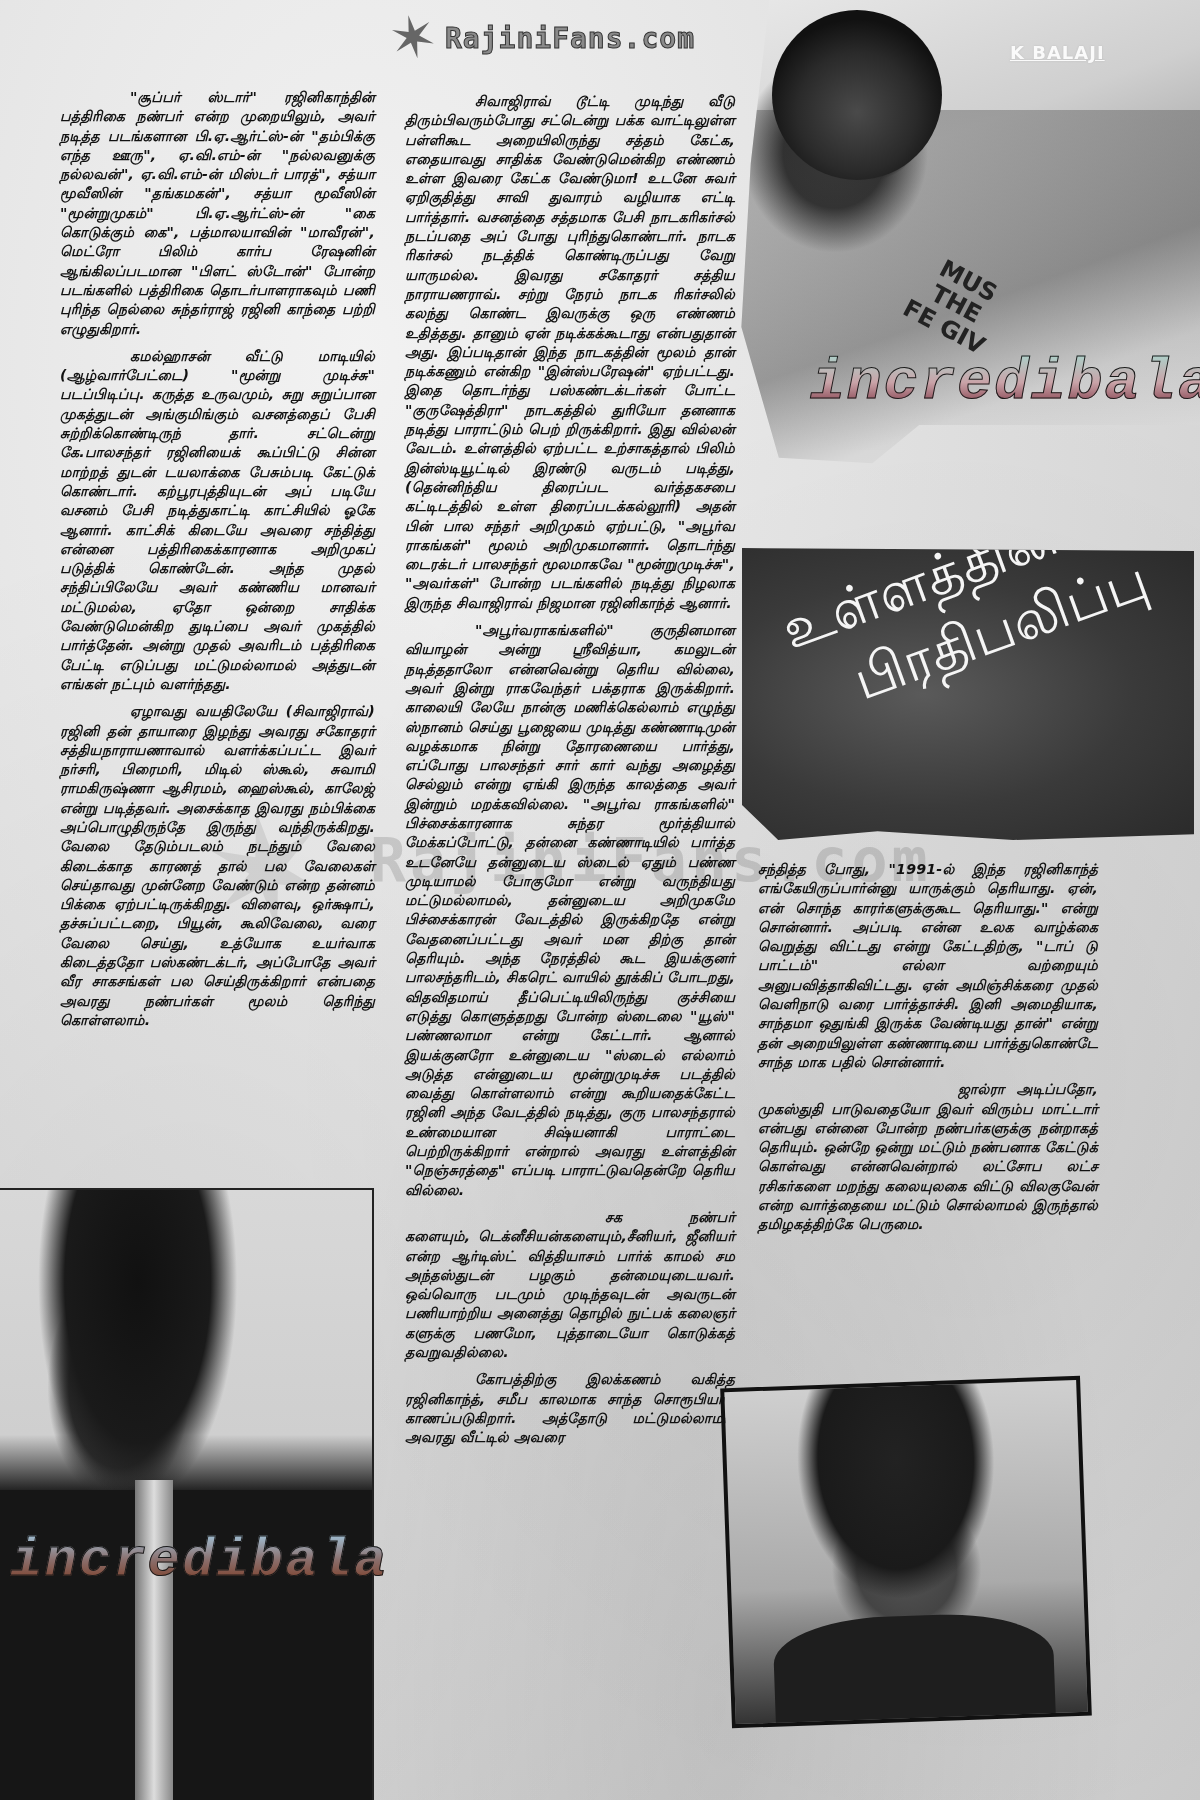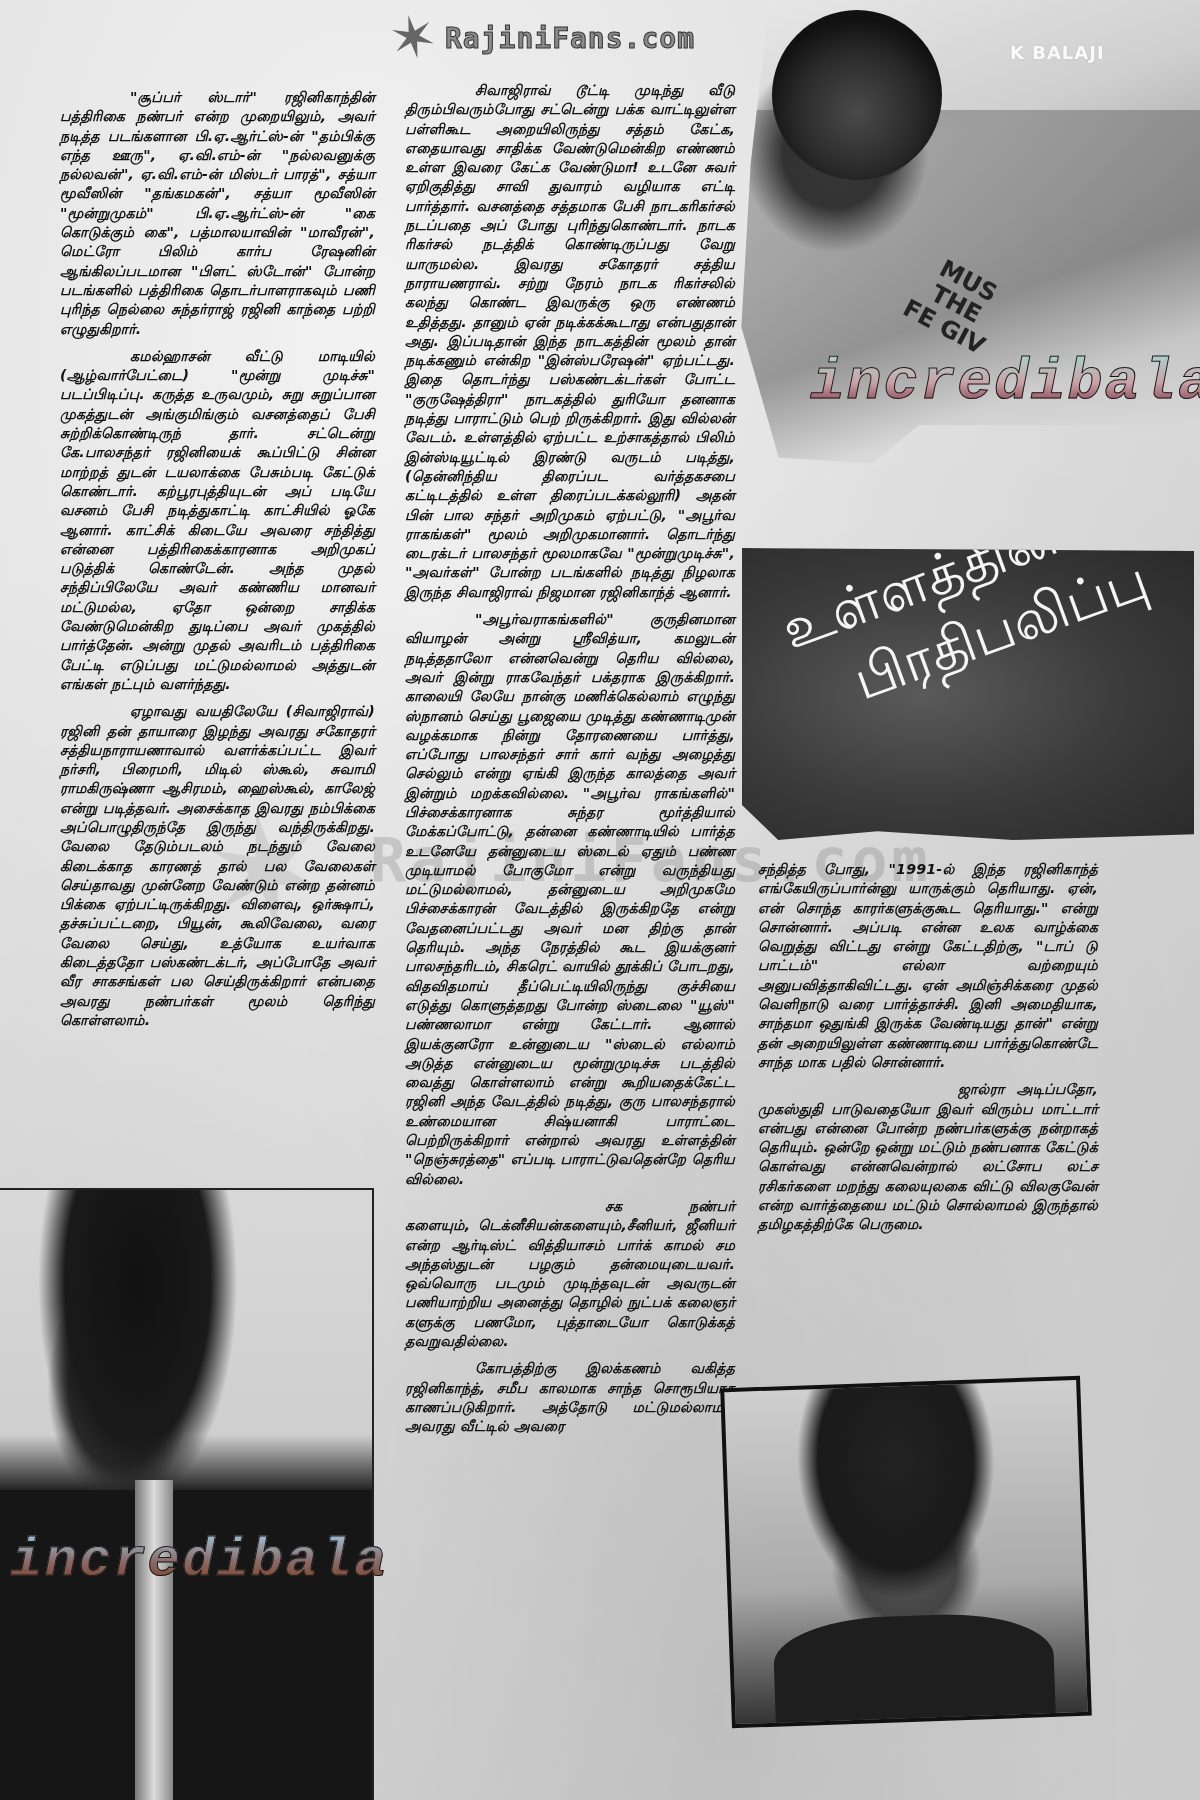--- a/index.html
+++ b/index.html
@@ -20,21 +20,21 @@
   .col {
     position:absolute;
     font-size:14.2px; line-height:19.3px;
     font-style:italic; font-weight:bold;
     text-align:justify; letter-spacing:0.2px;
   }
   .col p { margin:0 0 8px 0; text-indent:0; }
   .col p.indent { text-indent:70px; }
   .col p.indent-lg { text-indent:200px; }
   #col1 { left:60px; top:88px; width:315px; }
-  #col2 { left:405px; top:81px; width:330px; }
+  #col2 { left:405px; top:92px; width:330px; }
   #col3 { left:758px; top:860px; width:340px; }
 
   .photo { position:absolute; overflow:hidden; }
   #photo-top {
     left:732px; top:0; width:468px; height:545px;
     background:
       radial-gradient(ellipse at 30% 18%, #222 0%, #222 12%, transparent 13%),
       radial-gradient(ellipse at 22% 28%, #333 0%, #2a2a2a 10%, transparent 18%),
       linear-gradient(160deg, #e8e8e8 0%, #cfcfcf 30%, #9a9a9a 55%, #d8d8d8 70%, #e6e6e6 100%);
     clip-path: polygon(4% 30%, 8% 0, 100% 0, 100% 78%, 40% 78%, 30% 85%, 10% 84%, 2% 60%);
@@ -121,20 +121,21 @@
     font-weight:bold; font-size:60px; color:rgba(120,120,120,0.28); letter-spacing:4px;
   }
   #star-mid {
     position:absolute; left:200px; top:780px; font-size:160px; color:rgba(140,140,140,0.22);
     transform:rotate(-10deg);
   }
   #byline {
     position:absolute; left:1010px; top:42px; font-family:"DejaVu Sans", sans-serif;
     font-weight:bold; font-size:18px; color:#fafafa; letter-spacing:1px;
     text-shadow:0 0 2px #bbb;
+    text-decoration:underline;
   }
 </style>
 </head>
 <body>
 
 <div class="paper-noise"></div>
 
 <div class="photo" id="photo-top">
   <div class="shirt"></div>
   <div class="head"></div>

